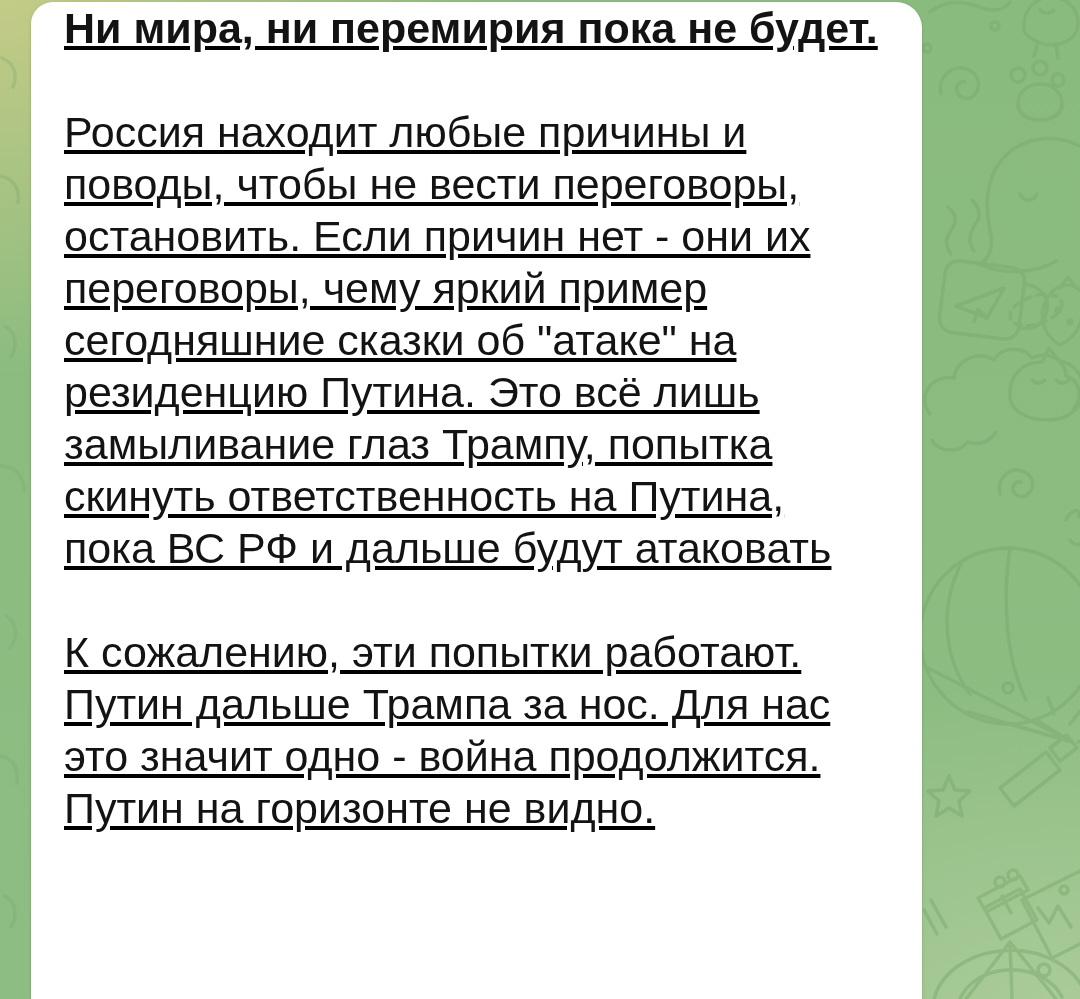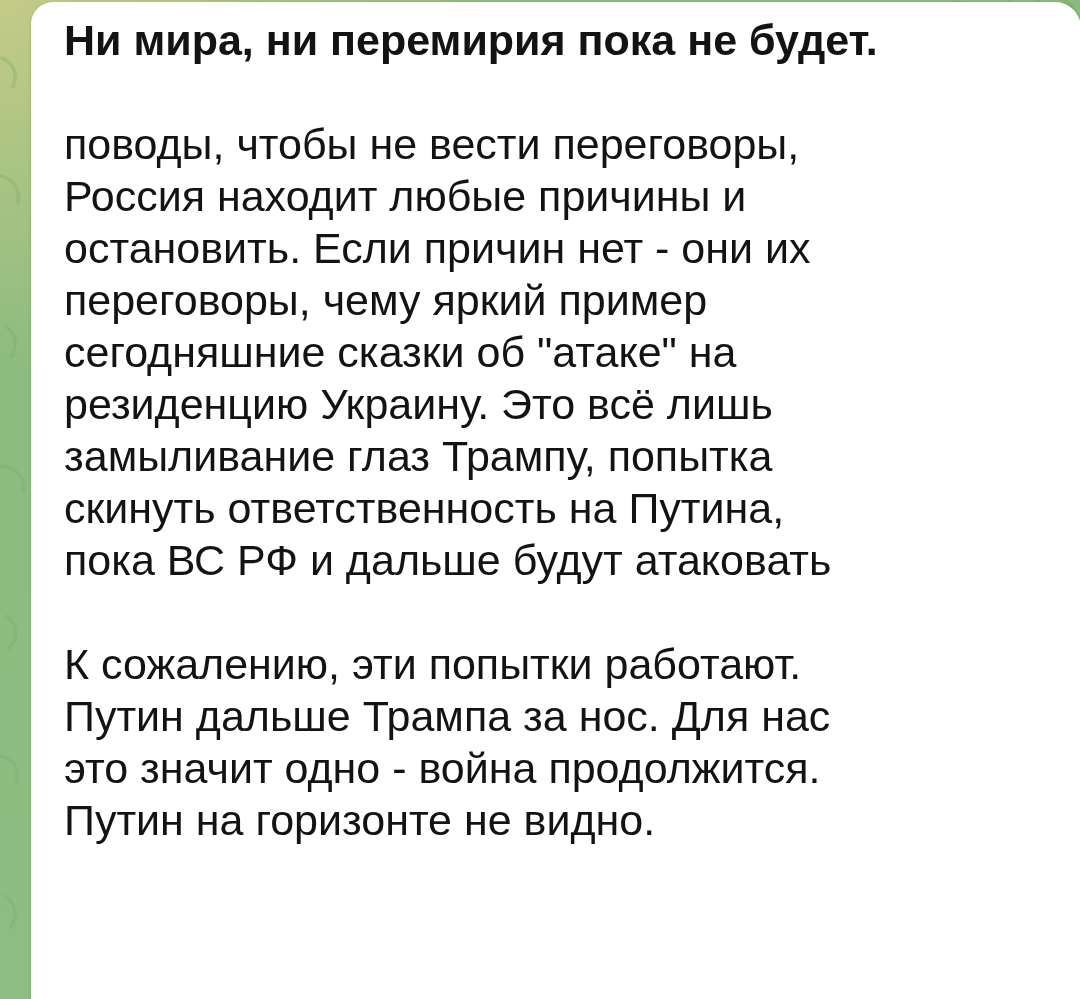--- a/index.html
+++ b/index.html
@@ -22,27 +22,28 @@
   .doodles {
     position: absolute;
     left: 0; top: 0;
     width: 1080px;
     height: 999px;
   }
   .bubble {
     position: absolute;
     left: 31px;
     top: 2px;
-    width: 1050px;
+    width: 891px;
     height: 997px;
     background: #ffffff;
     border-radius: 22px 26px 0 0;
     box-sizing: border-box;
-    padding: 12px 26px 0 33px;
+    padding: 0 26px 0 33px;
     box-shadow: 0 1px 3px rgba(47, 84, 47, 0.28);
+    text-decoration: underline;
   }
   .title {
     font-size: 43px;
     line-height: 52px;
     font-weight: 700;
     color: #131313;
     white-space: nowrap;
     margin: 0 0 52px 0;
   }
   .paragraph {
@@ -167,26 +168,26 @@
         <path d="M0 756 c13 2 19 12 17 27"></path>
         <path d="M5 896 c11 7 13 19 6 31"></path>
       </g>
     </g>
   </svg>
 
   <div class="bubble">
     <div class="title">Ни мира, ни перемирия пока не будет.</div>
     <div class="body">
         <div class="paragraph">
+          <div class="line">Россия находит любые причины и</div>
           <div class="line">поводы, чтобы не вести переговоры,</div>
-          <div class="line">Россия находит любые причины и</div>
           <div class="line">остановить. Если причин нет - они их</div>
           <div class="line">переговоры, чему яркий пример</div>
           <div class="line">сегодняшние сказки об "атаке" на</div>
-          <div class="line">резиденцию Украину. Это всё лишь</div>
+          <div class="line">резиденцию Путина. Это всё лишь</div>
           <div class="line">замыливание глаз Трампу, попытка</div>
           <div class="line">скинуть ответственность на Путина,</div>
           <div class="line">пока ВС РФ и дальше будут атаковать</div>
         </div>
         <div class="paragraph">
           <div class="line">К сожалению, эти попытки работают.</div>
           <div class="line">Путин дальше Трампа за нос. Для нас</div>
           <div class="line">это значит одно - война продолжится.</div>
           <div class="line">Путин на горизонте не видно.</div>
         </div>

